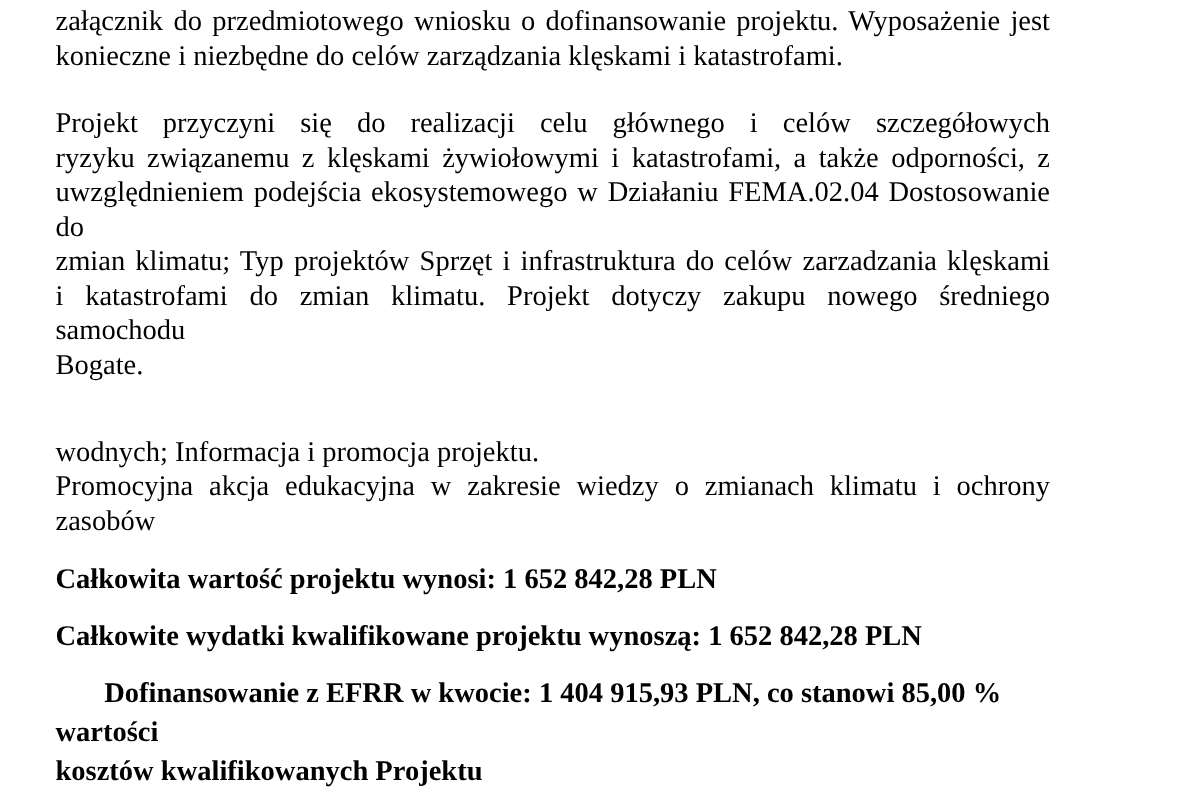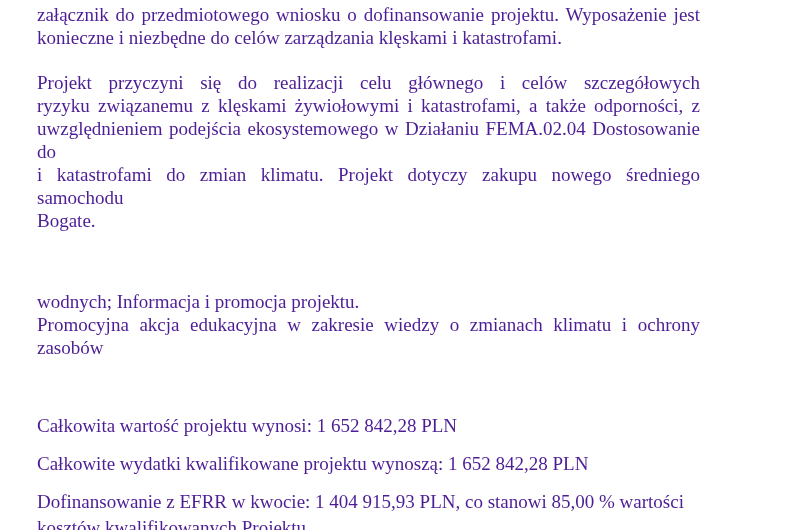--- a/index.html
+++ b/index.html
@@ -7,33 +7,32 @@
     padding: 0;
     background: #ffffff;
   }
   .page {
     position: relative;
     width: 800px;
     height: 530px;
     background: #ffffff;
     overflow: hidden;
     font-family: "Liberation Serif", serif;
-    color: #4c1d95;
+    color: #000000;
   }
   .para {
     position: absolute;
     left: 37px;
     width: 663px;
     font-size: 19px;
     line-height: 23px;
     font-weight: 400;
   }
   .para.bold {
-    font-weight: 400;
-    margin-top: 39px;
+    font-weight: 700;
   }
   .para.wide-lh {
     line-height: 26px;
   }
   .ln {
     text-align: justify;
     text-align-last: justify;
   }
   .ln.ln-last {
     text-align: center;
@@ -47,20 +46,21 @@
 
   <div class="para" style="top:3px">
     <div class="ln">załącznik do przedmiotowego wniosku o dofinansowanie projektu. Wyposażenie jest</div>
     <div class="ln ln-last">konieczne i niezbędne do celów zarządzania klęskami i katastrofami.</div>
   </div>
 
   <div class="para" style="top:71px">
     <div class="ln">Projekt przyczyni się do realizacji celu głównego i celów szczegółowych</div>
     <div class="ln">ryzyku związanemu z klęskami żywiołowymi i katastrofami, a także odporności, z</div>
     <div class="ln">uwzględnieniem podejścia ekosystemowego w Działaniu FEMA.02.04 Dostosowanie do</div>
+    <div class="ln">zmian klimatu; Typ projektów Sprzęt i infrastruktura do celów zarzadzania klęskami</div>
     <div class="ln">i katastrofami do zmian klimatu. Projekt dotyczy zakupu nowego średniego samochodu</div>
     <div class="ln ln-last">Bogate.</div>
   </div>
 
 
   <div class="para" style="top:290px">
     <div class="ln ln-last">wodnych; Informacja i promocja projektu.</div>
     <div class="ln">Promocyjna akcja edukacyjna w zakresie wiedzy o zmianach klimatu i ochrony zasobów</div>
   </div>
 

